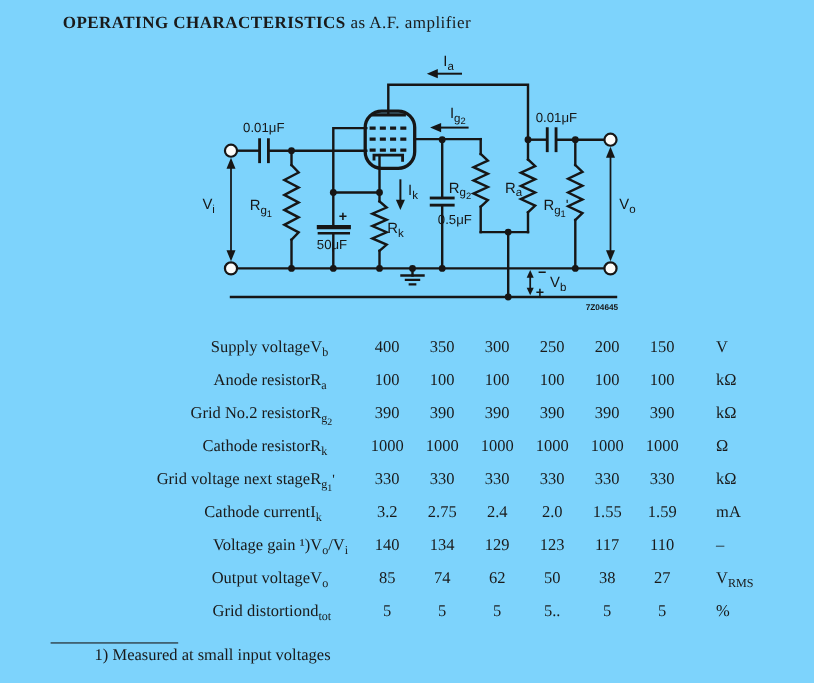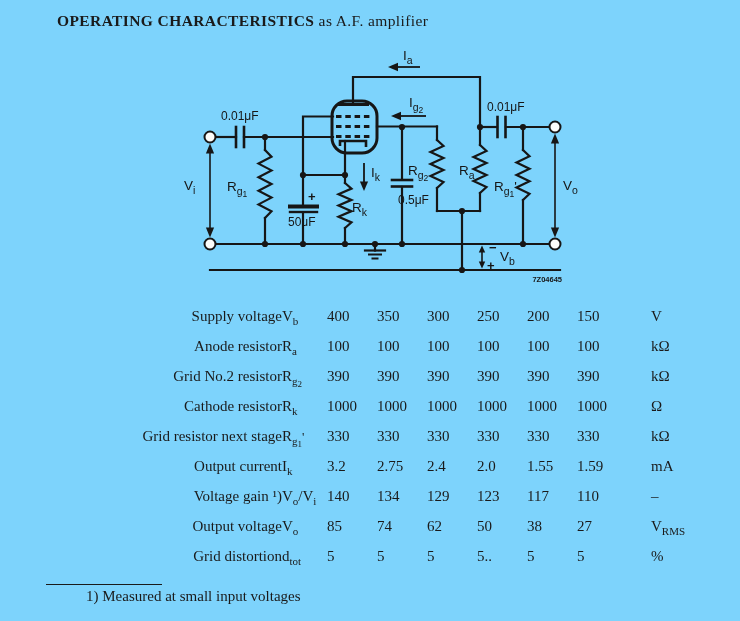--- a/index.html
+++ b/index.html
@@ -13,21 +13,21 @@
   .clbl{font-family:"Liberation Sans",sans-serif;font-size:13.5px;fill:#161616;}
   .t-sub{font-size:10.5px;}
   .t-ss{font-size:8.5px;}
   .t-cap{font-family:"Liberation Sans",sans-serif;font-size:12px;fill:#161616;}
   .t-sign{font-family:"Liberation Sans",sans-serif;font-size:13px;font-weight:bold;fill:#161616;}
   .t-code{font-family:"Liberation Sans",sans-serif;font-size:7.5px;font-weight:bold;fill:#161616;}
   #char-table{position:absolute;left:65px;top:301px;width:660px;}
   .trow{display:grid;grid-template-columns:217px 45px repeat(6,50px) 90px;height:30px;line-height:30px;}
   .tlabel{white-space:nowrap;font-size:15px;text-align:right;}
   .tsym{font-size:15px;}
-  .tval{text-align:left;font-size:15px;}
+  .tval{text-align:center;font-size:15px;}
   .tunit{padding-left:24px;font-size:15px;white-space:nowrap;}
   .sg-b{font-size:15px;}
   .sg-s{font-size:11px;vertical-align:-3.5px;letter-spacing:0;}
   .sg-ss{font-size:9px;vertical-align:-6px;}
   .sg-n{font-size:13px;vertical-align:0;}
   #footnote-rule{position:absolute;left:46px;top:584px;width:116px;border-top:1.6px solid #1a1a1a;}
   #footnote{position:absolute;left:46px;top:588px;font-size:15px;white-space:nowrap;margin-left:40px;}
 </style>
 </head>
 <body>
@@ -211,32 +211,32 @@
         <div class="tsym"><span class="sg-b">R</span><span class="sg-s">k</span></div>
         <div class="tval">1000</div>
         <div class="tval">1000</div>
         <div class="tval">1000</div>
         <div class="tval">1000</div>
         <div class="tval">1000</div>
         <div class="tval">1000</div>
         <div class="tunit"><span class="sg-b">Ω</span></div>
       </div>
       <div class="trow">
-        <div class="tlabel">Grid resistor next stage</div>
+        <div class="tlabel">Grid voltage next stage</div>
         <div class="tsym"><span class="sg-b">R</span><span class="sg-s">g</span><span class="sg-ss">1</span><span class="sg-n">'</span></div>
         <div class="tval">330</div>
         <div class="tval">330</div>
         <div class="tval">330</div>
         <div class="tval">330</div>
         <div class="tval">330</div>
         <div class="tval">330</div>
         <div class="tunit"><span class="sg-b">kΩ</span></div>
       </div>
       <div class="trow">
-        <div class="tlabel">Output current</div>
+        <div class="tlabel">Cathode current</div>
         <div class="tsym"><span class="sg-b">I</span><span class="sg-s">k</span></div>
         <div class="tval">3.2</div>
         <div class="tval">2.75</div>
         <div class="tval">2.4</div>
         <div class="tval">2.0</div>
         <div class="tval">1.55</div>
         <div class="tval">1.59</div>
         <div class="tunit"><span class="sg-b">mA</span></div>
       </div>
       <div class="trow">

